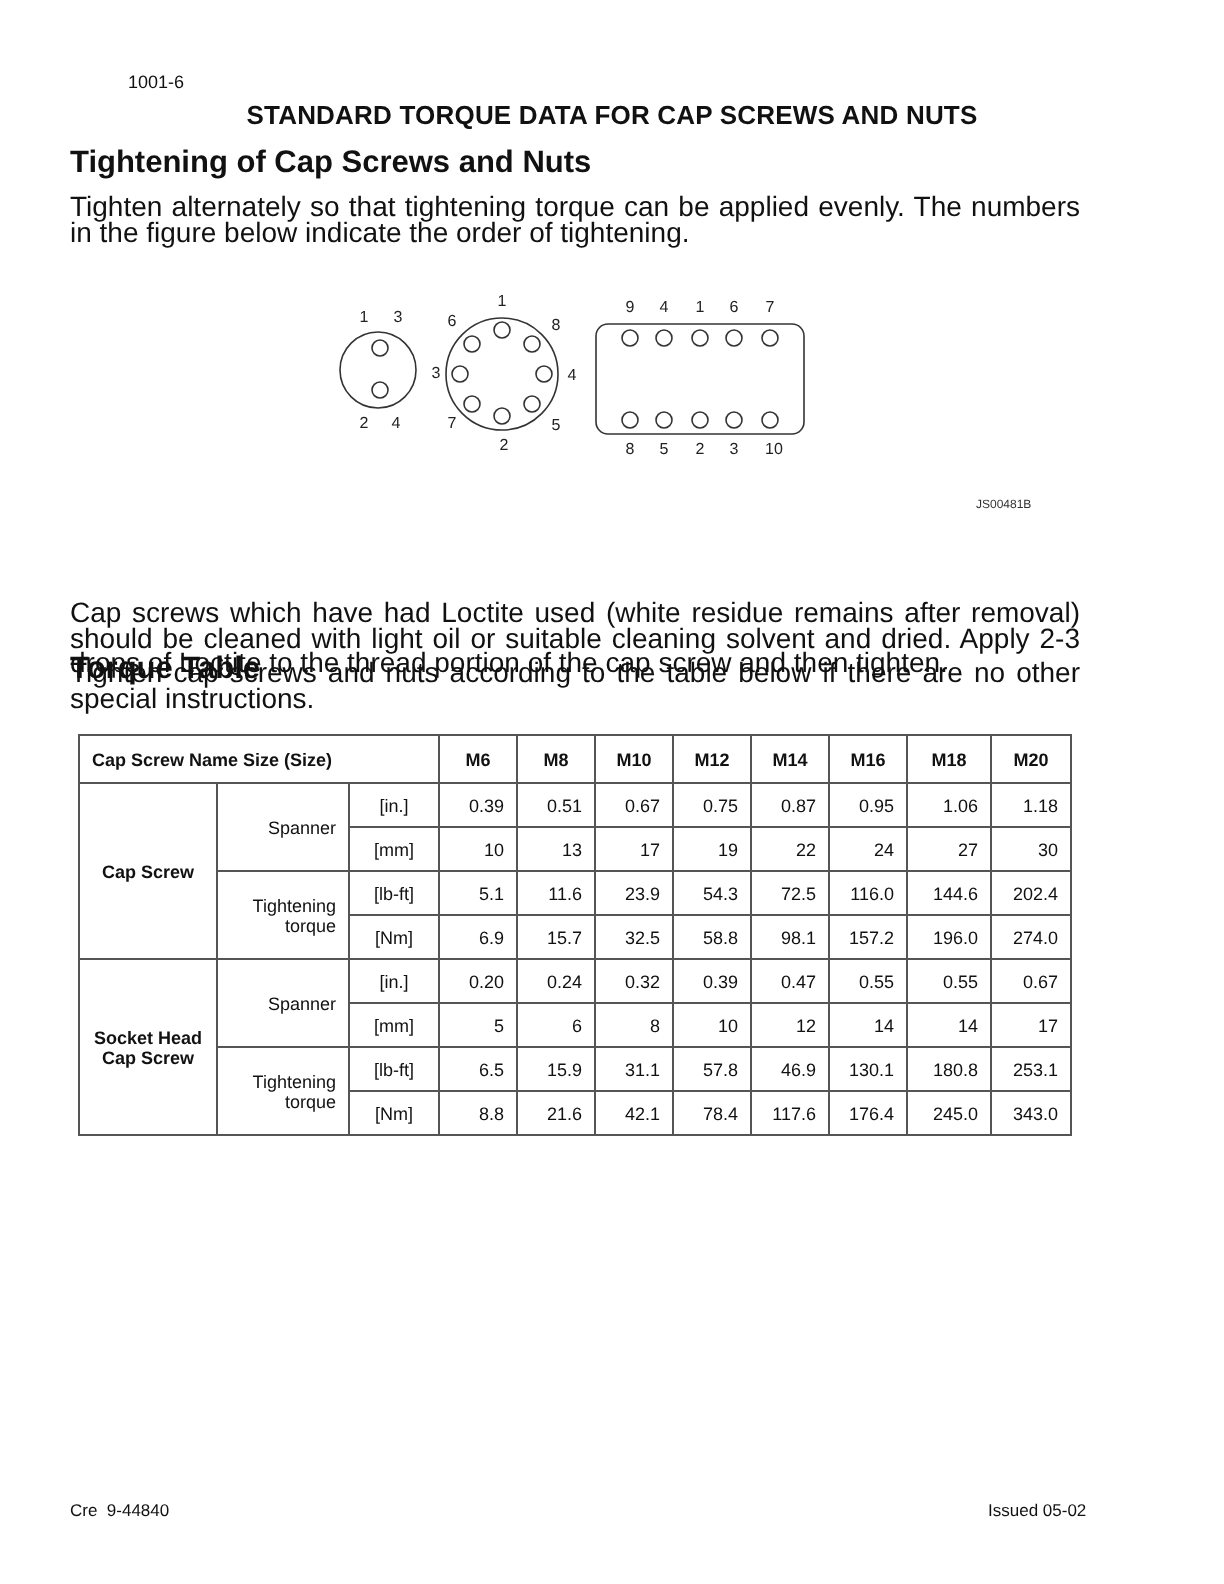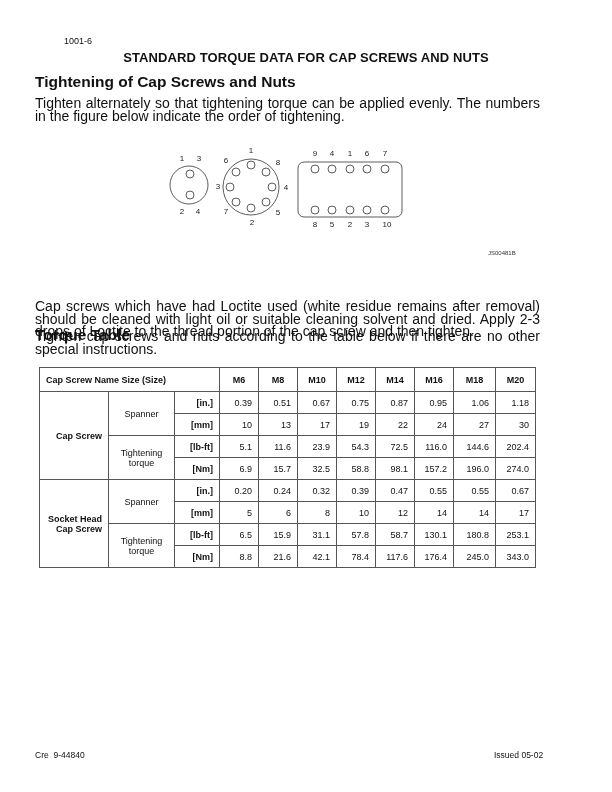--- a/index.html
+++ b/index.html
@@ -14,23 +14,23 @@
   .fig-id { left: 488px; top: 250px; font-size: 6px; color: #333; }
   .footer-left { left: 35px; top: 750px; font-size: 8.5px; }
   .footer-right { left: 494px; top: 750px; font-size: 8.5px; }
 
   table.torque { position: absolute; left: 39px; top: 367px; border-collapse: collapse;
                  font-size: 9px; table-layout: fixed; }
   table.torque td, table.torque th { border: 1px solid #555; padding: 0 6px; height: 21px; }
   table.torque th { font-weight: bold; height: 23px; }
   th.hdr-label { text-align: left; }
   th.size { text-align: center; }
-  td.cat { font-weight: bold; text-align: right; vertical-align: middle; }
-  td.sub { text-align: center; vertical-align: middle; }
-  td.unit { text-align: right; font-weight: bold; }
+  td.cat { font-weight: bold; text-align: center; vertical-align: middle; }
+  td.sub { text-align: right; vertical-align: middle; }
+  td.unit { text-align: center; }
   td.val { text-align: right; }
 </style>
 </head>
 <body>
 
 <div class="abs page-num">1001-6</div>
 <div class="abs main-title">STANDARD TORQUE DATA FOR CAP SCREWS AND NUTS</div>
 
 <div class="abs h2" style="top:73px;">Tightening of Cap Screws and Nuts</div>
 <div class="abs para" style="top:97px;">Tighten alternately so that tightening torque can be applied evenly. The numbers in the figure below indicate the order of tightening.</div>
@@ -198,21 +198,21 @@
         <td class="val">14</td>
         <td class="val">17</td>
       </tr>
       <tr>
         <td class="sub" rowspan="2">Tightening torque</td>
         <td class="unit">[lb-ft]</td>
         <td class="val">6.5</td>
         <td class="val">15.9</td>
         <td class="val">31.1</td>
         <td class="val">57.8</td>
-        <td class="val">58.7</td>
+        <td class="val">46.9</td>
         <td class="val">130.1</td>
         <td class="val">180.8</td>
         <td class="val">253.1</td>
       </tr>
       <tr>
         <td class="unit">[Nm]</td>
         <td class="val">8.8</td>
         <td class="val">21.6</td>
         <td class="val">42.1</td>
         <td class="val">78.4</td>

